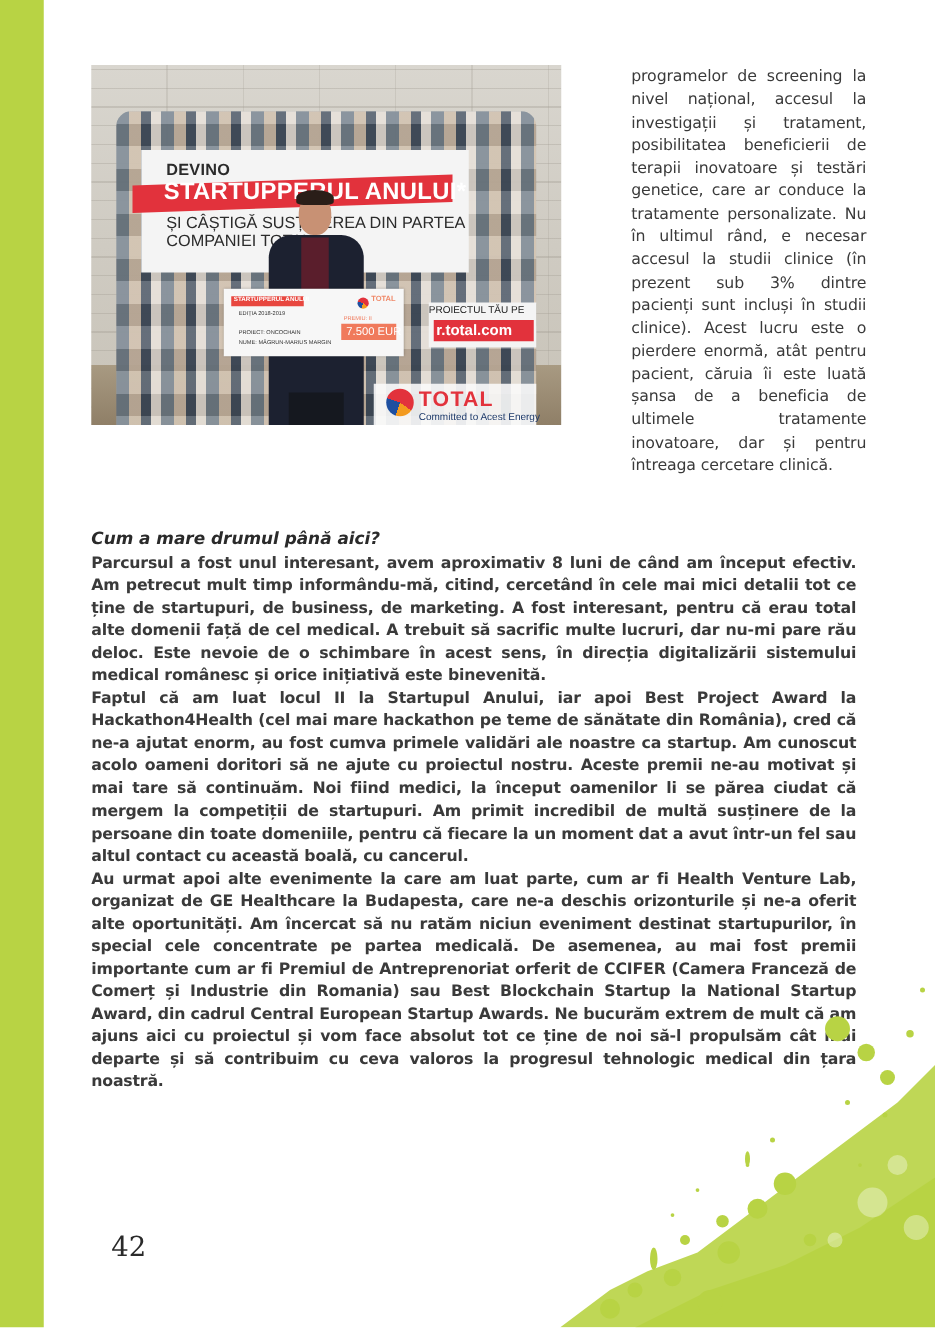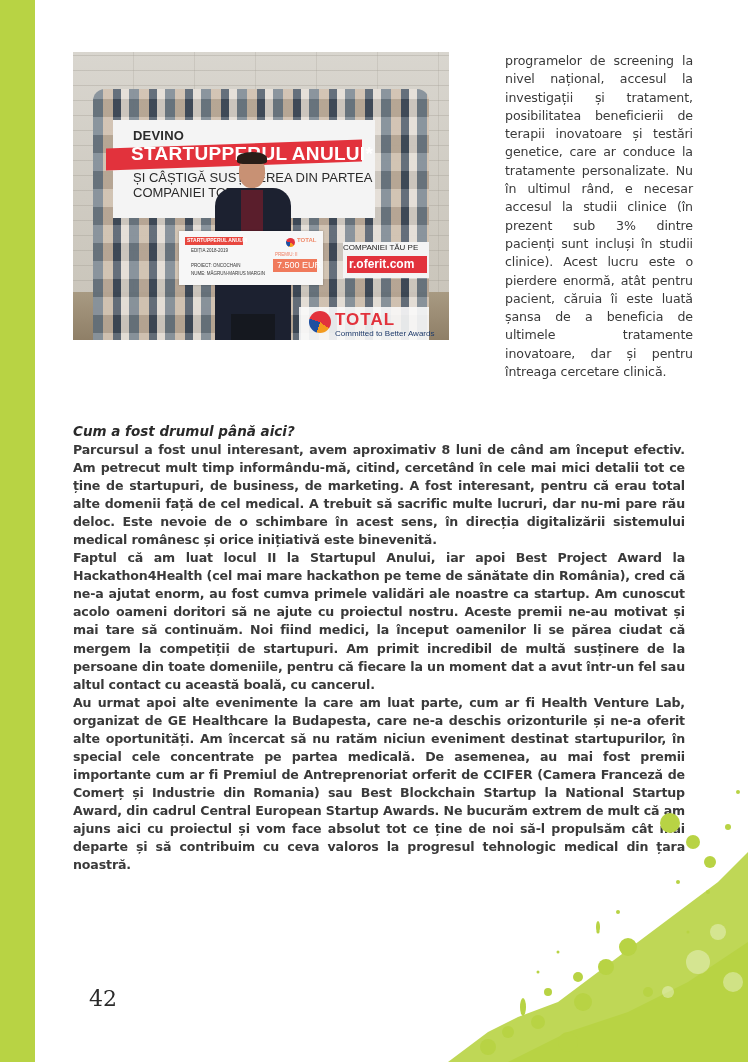--- a/index.html
+++ b/index.html
@@ -187,48 +187,48 @@
 <div class="photo">
   <div class="bricks"></div>
   <div class="floor"></div>
   <div class="banner"></div>
   <div class="white-panel"></div>
   <div class="devino">DEVINO</div>
   <div class="red-stripe"></div>
   <div class="startup-title">STARTUPPERUL ANULUI*</div>
   <div class="subline">ȘI CÂȘTIGĂ SUSȚINEREA DIN PARTEA COMPANIEI TOTAL</div>
   <div class="url-panel"></div>
-  <div class="url-text">COMPANIEI TĂU PE</div>
+  <div class="url-text">PROIECTUL TĂU PE</div>
   <div class="url-red"></div>
-  <div class="url-bold">r.oferit.com</div>
+  <div class="url-bold">r.total.com</div>
   <div class="total-panel"></div>
   <div class="total-logo"></div>
   <div class="total-word">TOTAL</div>
-  <div class="total-tag">Committed to Better Awards</div>
+  <div class="total-tag">Committed to Acest Energy</div>
   <div class="person-body"></div>
   <div class="person-shirt"></div>
   <div class="person-legs"></div>
   <div class="person-head"></div>
   <div class="person-hair"></div>
   <div class="check"></div>
   <div class="check-stripe"></div>
   <div class="check-stripe-text">STARTUPPERUL ANULUI</div>
   <div class="check-line" style="top:196px">EDIȚIA 2018-2019</div>
   <div class="check-line" style="top:211px">PROIECT: ONCOCHAIN</div>
   <div class="check-line" style="top:219px">NUME: MĂGRUN-MARIUS MARGIN</div>
   <div class="check-logo"></div>
   <div class="check-total">TOTAL</div>
   <div class="check-line" style="top:200px; left:202px; color:#f07a5c">PREMIU: II</div>
   <div class="check-amount-bg"></div>
   <div class="check-amount">7.500 EUR</div>
 </div>
 
 <div class="right-col">programelor de screening la nivel național, accesul la investigații și tratament, posibilitatea beneficierii de terapii inovatoare și testări genetice, care ar conduce la tratamente personalizate. Nu în ultimul rând, e necesar accesul la studii clinice (în prezent sub 3% dintre pacienți sunt incluși în studii clinice). Acest lucru este o pierdere enormă, atât pentru pacient, căruia îi este luată șansa de a beneficia de ultimele tratamente inovatoare, dar și pentru întreaga cercetare clinică.</div>
 
-<h2 class="section-title">Cum a fost drumul până aici?</h2>
+<h2 class="section-title">Cum a mare drumul până aici?</h2>
 
 <div class="body-text">
   <p>Parcursul a fost unul interesant, avem aproximativ 8 luni de când am început efectiv. Am petrecut mult timp informându-mă, citind, cercetând în cele mai mici detalii tot ce ține de startupuri, de business, de marketing. A fost interesant, pentru că erau total alte domenii față de cel medical. A trebuit să sacrific multe lucruri, dar nu-mi pare rău deloc. Este nevoie de o schimbare în acest sens, în direcția digitalizării sistemului medical românesc și orice inițiativă este binevenită.</p>
   <p>Faptul că am luat locul II la Startupul Anului, iar apoi Best Project Award la Hackathon4Health (cel mai mare hackathon pe teme de sănătate din România), cred că ne-a ajutat enorm, au fost cumva primele validări ale noastre ca startup. Am cunoscut acolo oameni doritori să ne ajute cu proiectul nostru. Aceste premii ne-au motivat și mai tare să continuăm. Noi fiind medici, la început oamenilor li se părea ciudat că mergem la competiții de startupuri. Am primit incredibil de multă susținere de la persoane din toate domeniile, pentru că fiecare la un moment dat a avut într-un fel sau altul contact cu această boală, cu cancerul.</p>
   <p>Au urmat apoi alte evenimente la care am luat parte, cum ar fi Health Venture Lab, organizat de GE Healthcare la Budapesta, care ne-a deschis orizonturile și ne-a oferit alte oportunități. Am încercat să nu ratăm niciun eveniment destinat startupurilor, în special cele concentrate pe partea medicală. De asemenea, au mai fost premii importante cum ar fi Premiul de Antreprenoriat orferit de CCIFER (Camera Franceză de Comerț și Industrie din Romania) sau Best Blockchain Startup la National Startup Award, din cadrul Central European Startup Awards. Ne bucurăm extrem de mult că am ajuns aici cu proiectul și vom face absolut tot ce ține de noi să-l propulsăm cât mai departe și să contribuim cu ceva valoros la progresul tehnologic medical din țara noastră.</p>
 </div>
 
 <div class="page-number">42</div>
 
 <svg class="splatter" viewBox="0 0 300 330">

